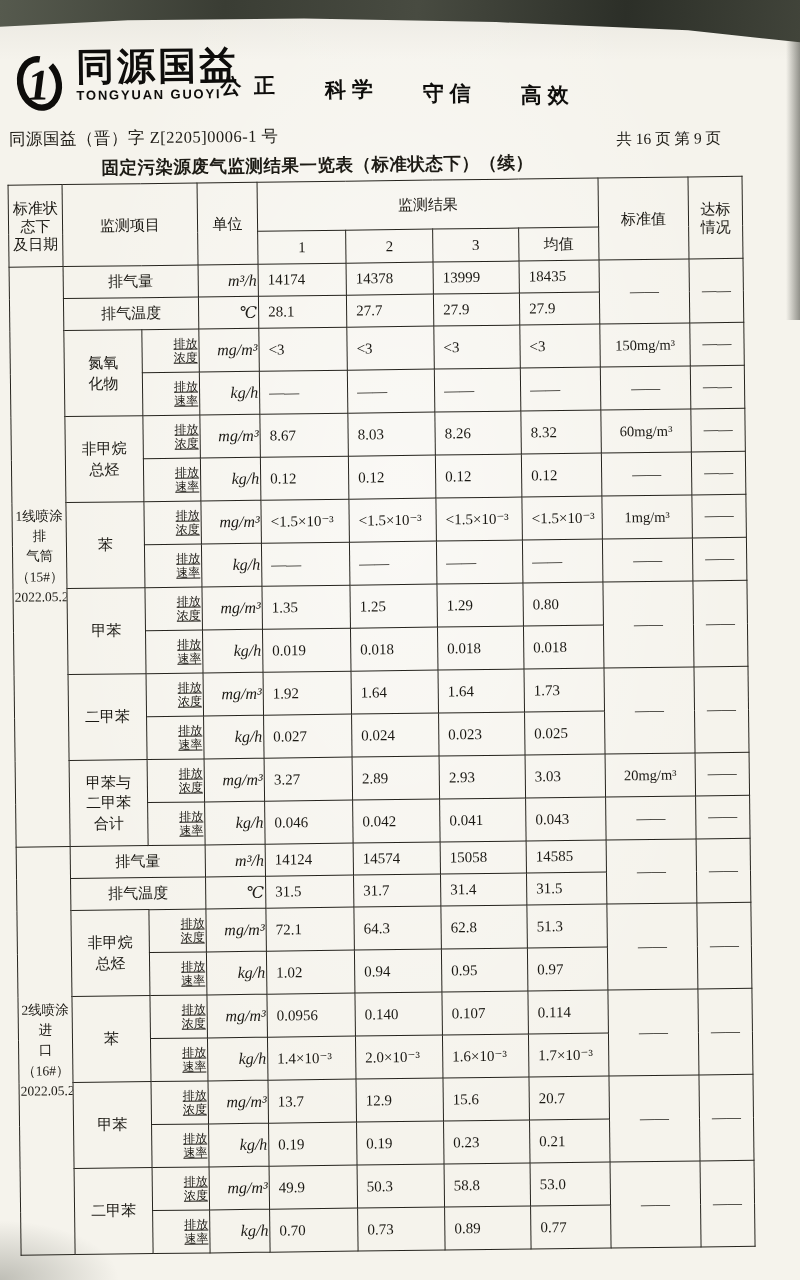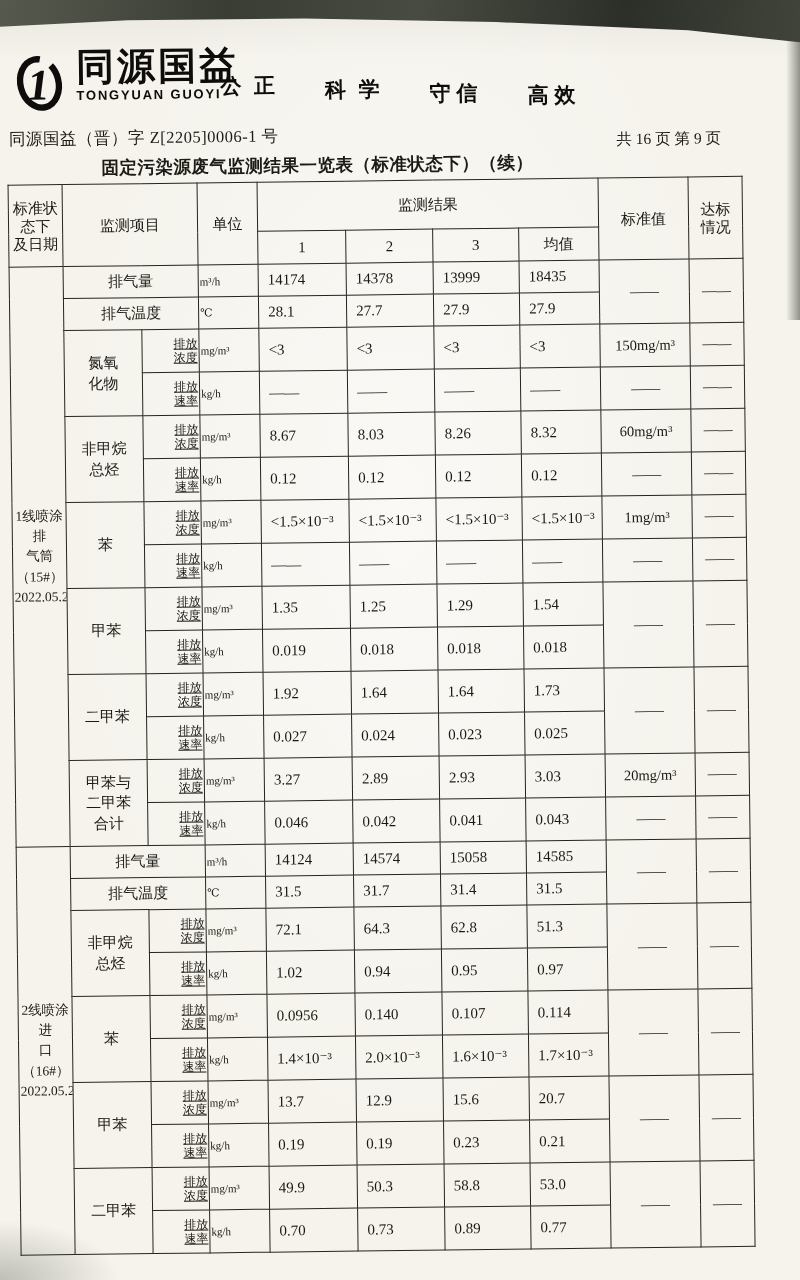--- a/index.html
+++ b/index.html
@@ -44,21 +44,21 @@
   .brand-en{
     font-family:"Liberation Sans","DejaVu Sans",sans-serif;
     font-weight:bold;font-size:13px;letter-spacing:1.8px;margin-top:2px;color:#0e0d0b;
   }
   .slogans{
     position:absolute;left:222px;top:70px;display:flex;gap:50px;
     font-family:"Liberation Sans","DejaVu Sans",sans-serif;
     font-weight:bold;font-size:21px;color:#0e0d0b;white-space:nowrap;
   }
   .slogans span:nth-child(1){transform:translateY(0);font-family:Liberation Mono, monospace;}
-  .slogans span:nth-child(2){transform:translateY(5px);font-family:Liberation Mono, monospace;}
+  .slogans span:nth-child(2){transform:translateY(5px);}
   .slogans span:nth-child(3){transform:translateY(10px);}
   .slogans span:nth-child(4){transform:translateY(13px);}
   .doc-no-row{margin-top:10px;font-size:16.5px;letter-spacing:.5px;}
   .page-info{
     position:absolute;right:78px;top:132px;font-size:15.5px;white-space:nowrap;
   }
   .page-info span{}
   .tbl-title{
     margin:6px 0 4px 92px;font-size:17.5px;font-weight:600;letter-spacing:.5px;
   }
@@ -73,21 +73,21 @@
   tr.r-flow td{height:29px;}
   tr.r-sub td{height:40px;}
   .hcell{text-align:center;font-size:15px;white-space:pre-line;line-height:1.2;}
   .site{
     text-align:center;font-size:13.5px;white-space:pre-line;line-height:1.5;
     padding:0 1px;
   }
   .item{text-align:center;font-size:15px;}
   .pname{text-align:center;font-size:15px;white-space:pre-line;line-height:1.35;}
   .sub{text-align:right;font-size:12px;white-space:pre-line;line-height:1.2;text-decoration:underline;}
-  .unit{text-align:left;font-size:11px;}
+  .unit{text-align:right;font-size:16px;font-style:italic;}
   .val{text-align:left;padding-left:9px;font-size:15px;}
   .std{text-align:center;font-size:14.5px;}
   .comp{text-align:center;font-size:14.5px;white-space:pre-line;line-height:1.2;}
 </style>
 </head>
 <body>
 
 <div class="desk"></div>
 <div class="edge-shadow"></div>
 <div class="corner-shadow"></div>
@@ -251,21 +251,21 @@
     </tr>
 
     <tr class="r-sub">
       <td class="pname" rowspan="2">甲苯</td>
       <td class="sub">排放
 浓度</td>
       <td class="unit">mg/m³</td>
       <td class="val">1.35</td>
       <td class="val">1.25</td>
       <td class="val">1.29</td>
-      <td class="val">1.54</td>
+      <td class="val">0.80</td>
       <td class="std" rowspan="2">——</td>
       <td class="comp" rowspan="2">——</td>
     </tr>
     <tr class="r-sub">
       <td class="sub">排放
 速率</td>
       <td class="unit">kg/h</td>
       <td class="val">0.019</td>
       <td class="val">0.018</td>
       <td class="val">0.018</td>

